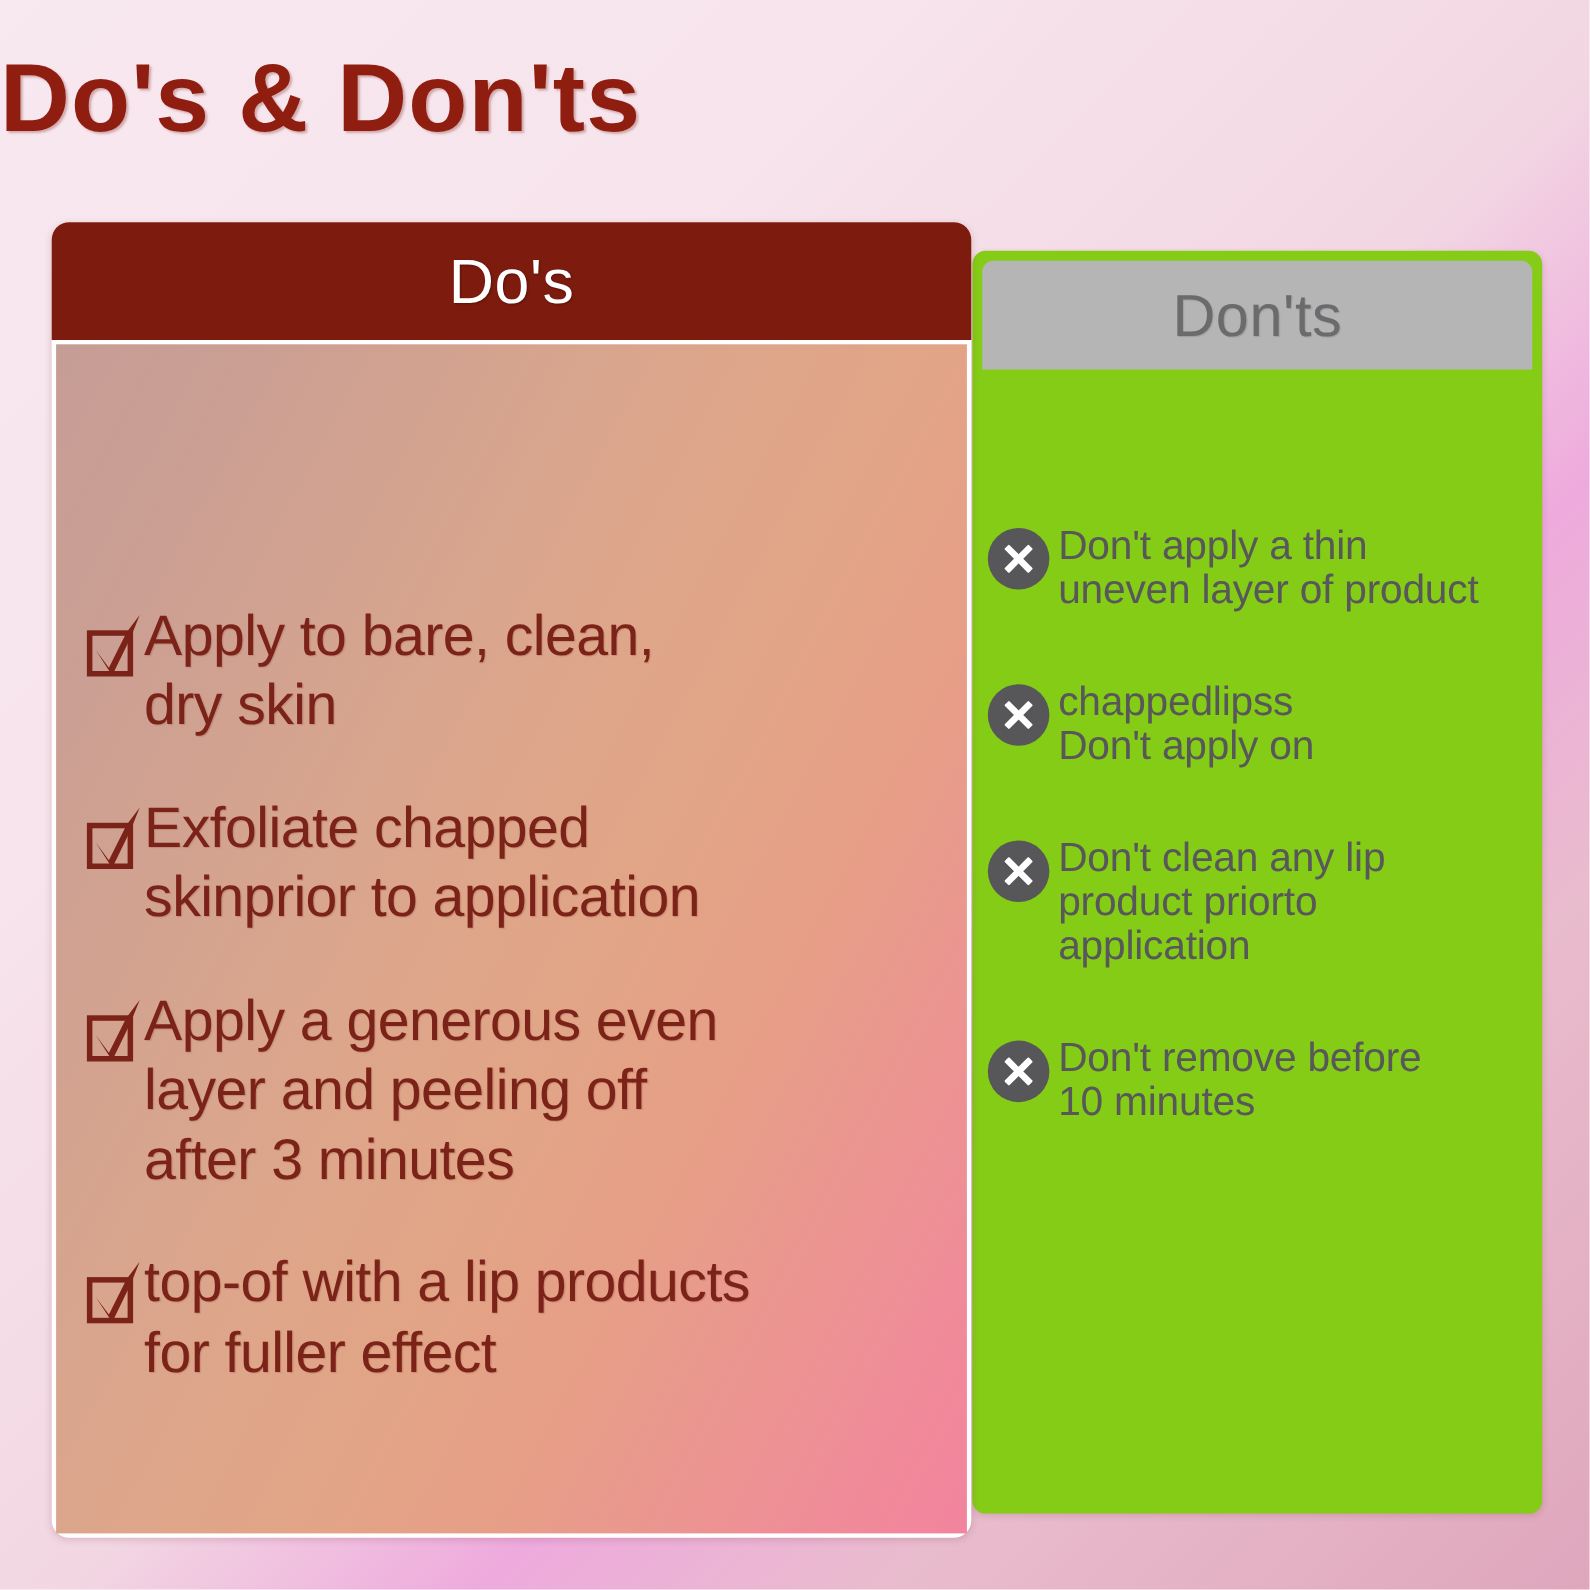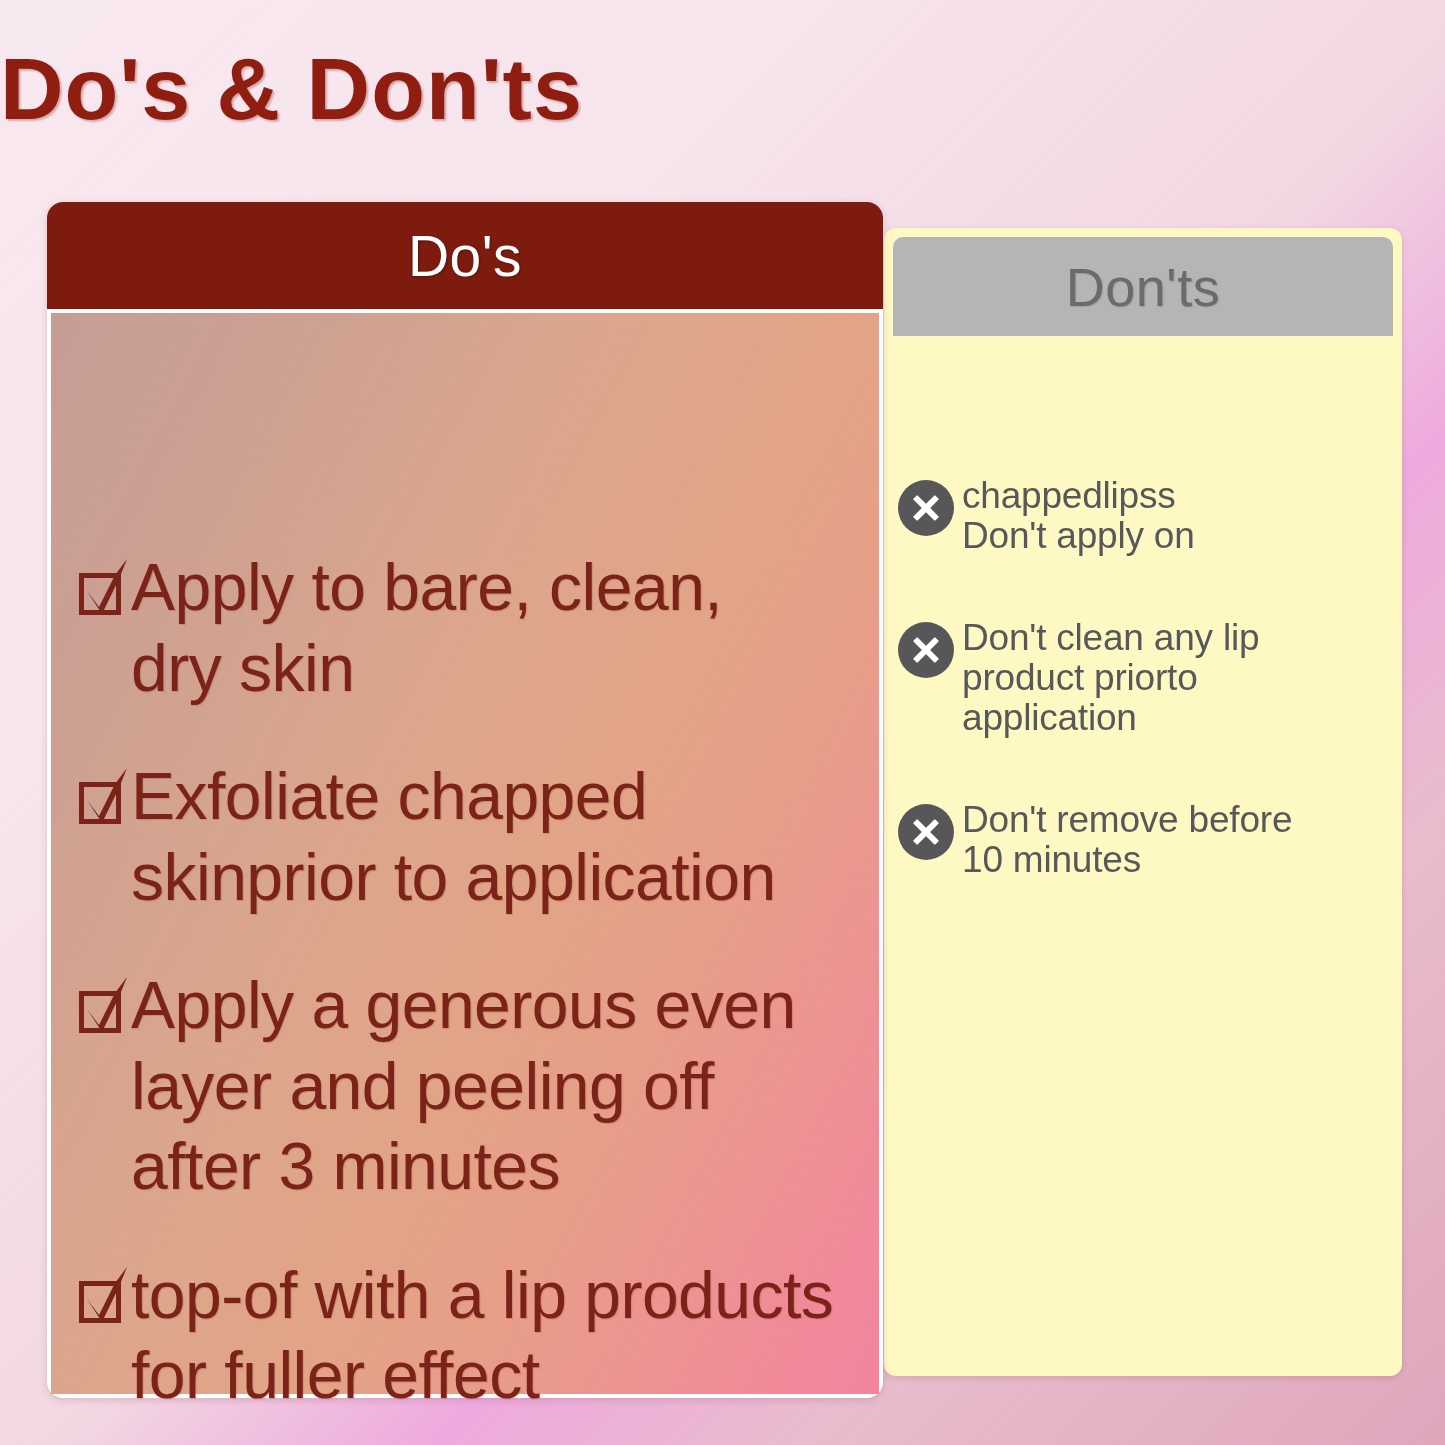--- a/index.html
+++ b/index.html
@@ -37,21 +37,21 @@
     white-space: nowrap;
   }
 
   
   #donts-card {
     position: absolute;
     left: 884px;
     top: 228px;
     width: 518px;
     height: 1148px;
-    background: #fef9c3;
+    background: #84cc16;
     border-radius: 12px;
     box-shadow: 0 2px 6px rgba(120,60,80,0.18);
     overflow: hidden;
   }
 
   #donts-header {
     position: absolute;
     left: 9px;
     top: 9px;
     width: 500px;
@@ -196,40 +196,47 @@
   }
   .check-icon .tick {
     position: absolute;
     left: 0;
     top: 0;
     width: 56px;
     height: 62px;
   }
 
   .do-text {
-    font-size: 66px;
+    font-size: 52px;
     line-height: 1.22;
     color: #7b2318;
     letter-spacing: -0.5px;
     text-shadow: 1px 1px 1px rgba(100,30,20,0.18);
   }
 </style>
 </head>
 <body>
 
 <div id="page-title">Do's &amp; Don'ts</div>
 
 <div id="donts-card">
 
   <div id="donts-header">
     <span id="donts-header-label">Don'ts</span>
   </div>
 
   <div id="donts-list">
 
+    <div class="dont-item">
+      <span class="x-icon"></span>
+      <div class="dont-text">
+        <div>Don't apply a thin</div>
+        <div>uneven layer of product</div>
+      </div>
+    </div>
 
     <div class="dont-item">
       <span class="x-icon"></span>
       <div class="dont-text">
         <div>chappedlipss</div>
         <div>Don't apply on</div>
       </div>
     </div>
 
     <div class="dont-item">

